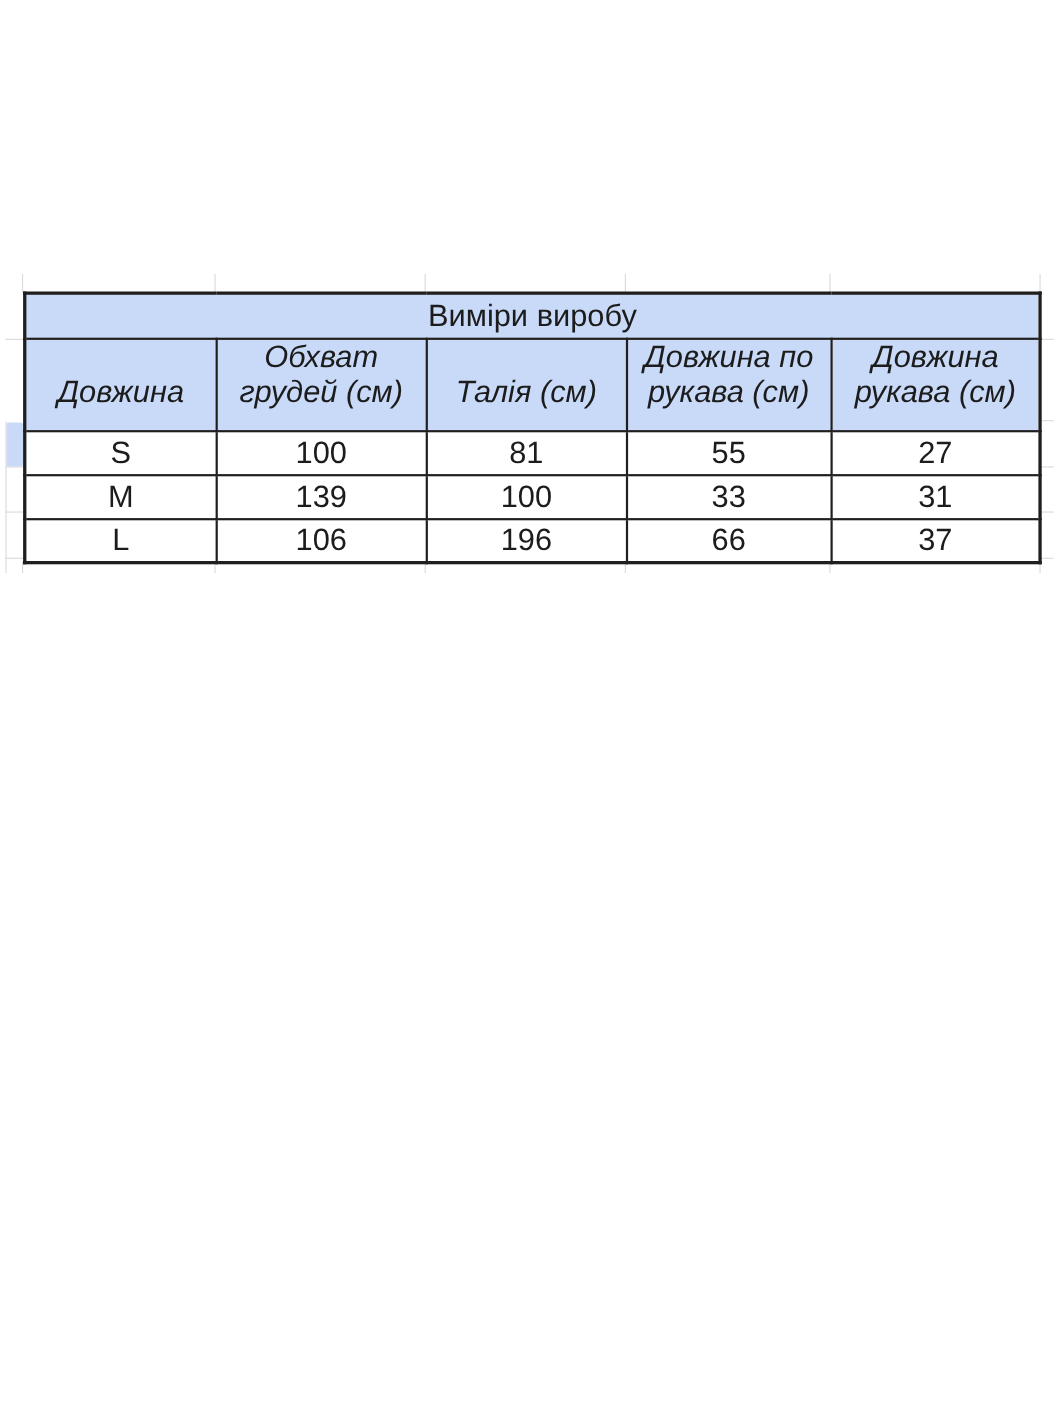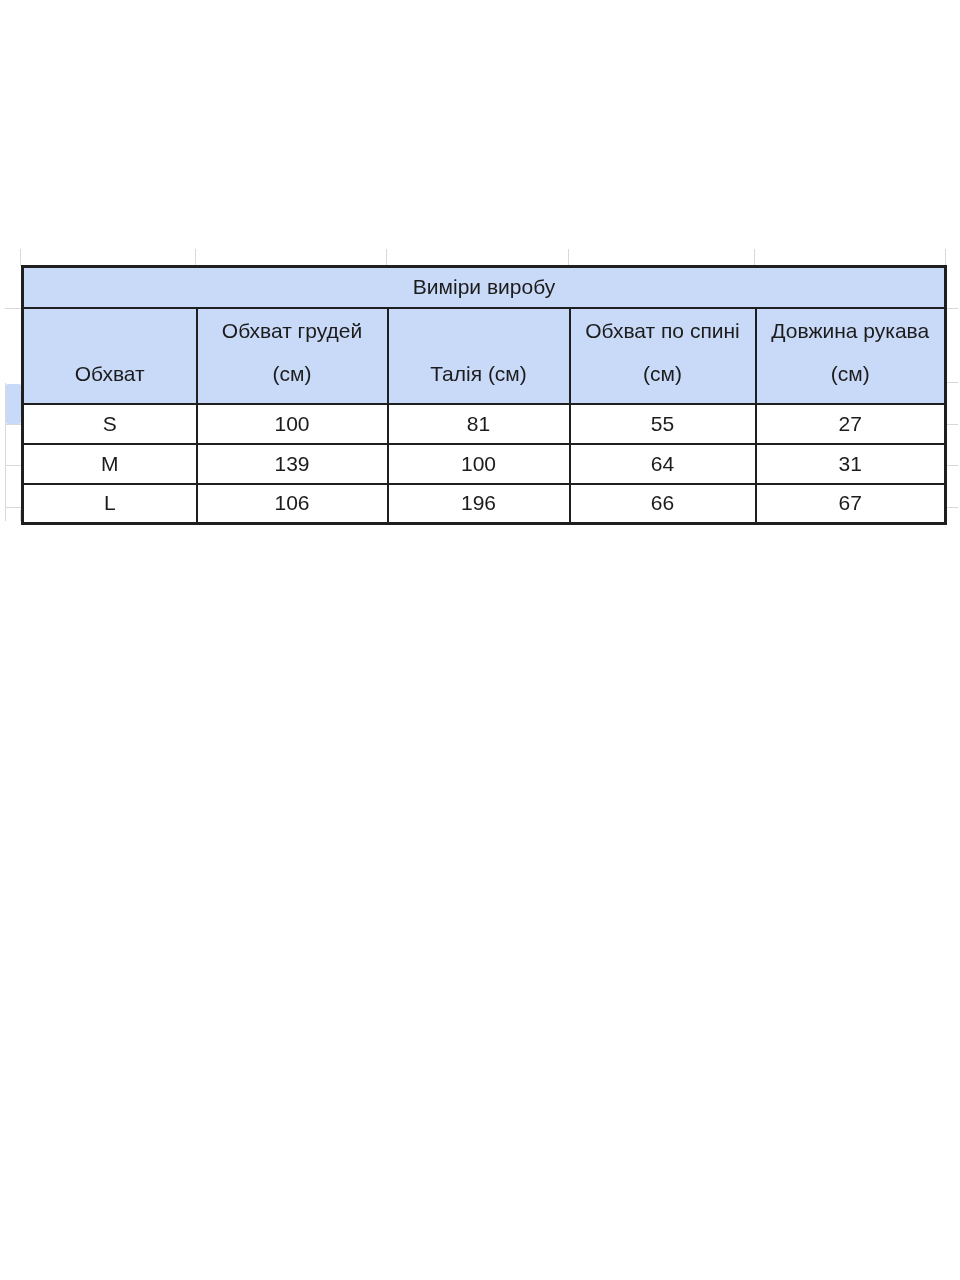--- a/index.html
+++ b/index.html
@@ -36,40 +36,41 @@
     border-radius: 2px;
   }
   
   table.size-table {
     position: absolute;
     left: 21px; top: 265px;
     width: 923px;
     border-collapse: collapse;
     table-layout: fixed;
     border: 3px solid var(--table-border);
-    font-size: 21px;
+    font-size: 28px;
     color: var(--text);
   }
   table.size-table td {
     border: 2px solid var(--table-border);
     text-align: center;
     padding: 0 4px;
     overflow: hidden;
   }
   tr.title-row td {
     height: 41px;
     background: var(--header-fill);
     vertical-align: middle;
   }
   tr.header-row td {
     height: 70px;
     background: var(--header-fill);
     vertical-align: bottom;
-    padding-bottom: 8px;
-    line-height: 43px;
+    padding-bottom: 20px;
+    line-height: 31px;
+    font-style: italic;
   }
   tr.data-row td {
     height: 40px;
     background: #ffffff;
     vertical-align: middle;
   }
 </style>
 </head>
 <body>
 
@@ -112,43 +113,43 @@
       <col style="width:191px">
       <col style="width:182px">
       <col style="width:186px">
       <col style="width:190px">
     </colgroup>
     <tbody>
       <tr class="title-row">
         <td colspan="5">Виміри виробу</td>
       </tr>
       <tr class="header-row">
-        <td>Обхват</td>
+        <td>Довжина</td>
         <td>Обхват грудей (см)</td>
         <td>Талія (см)</td>
-        <td>Обхват по спині (см)</td>
+        <td>Довжина по рукава (см)</td>
         <td>Довжина рукава (см)</td>
       </tr>
       <tr class="data-row">
         <td>S</td>
         <td>100</td>
         <td>81</td>
         <td>55</td>
         <td>27</td>
       </tr>
       <tr class="data-row">
         <td>M</td>
         <td>139</td>
         <td>100</td>
-        <td>64</td>
+        <td>33</td>
         <td>31</td>
       </tr>
       <tr class="data-row">
         <td>L</td>
         <td>106</td>
         <td>196</td>
         <td>66</td>
-        <td>67</td>
+        <td>37</td>
       </tr>
     </tbody>
   </table>
 
 </div>
 
 </body></html>

